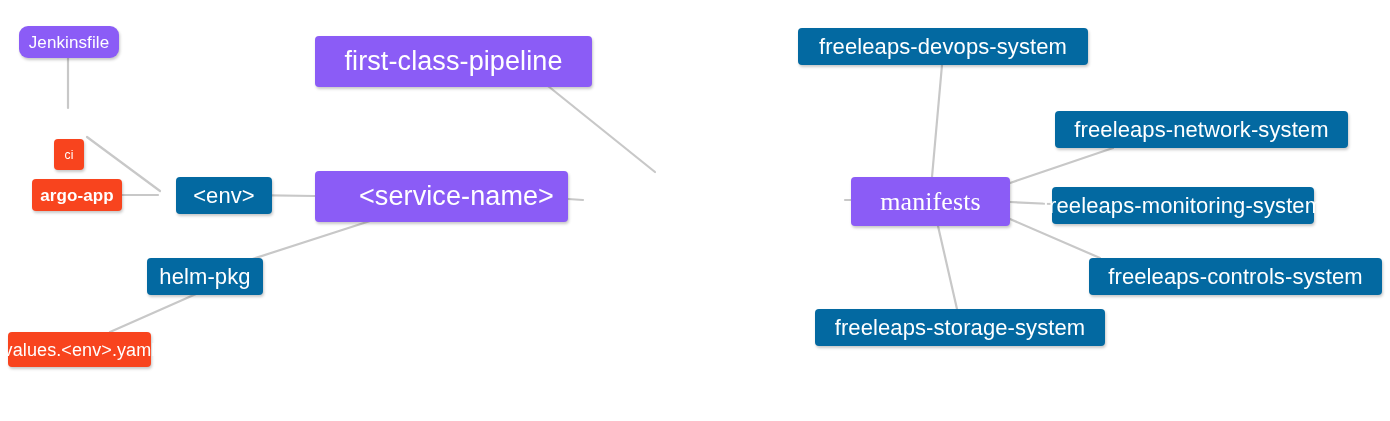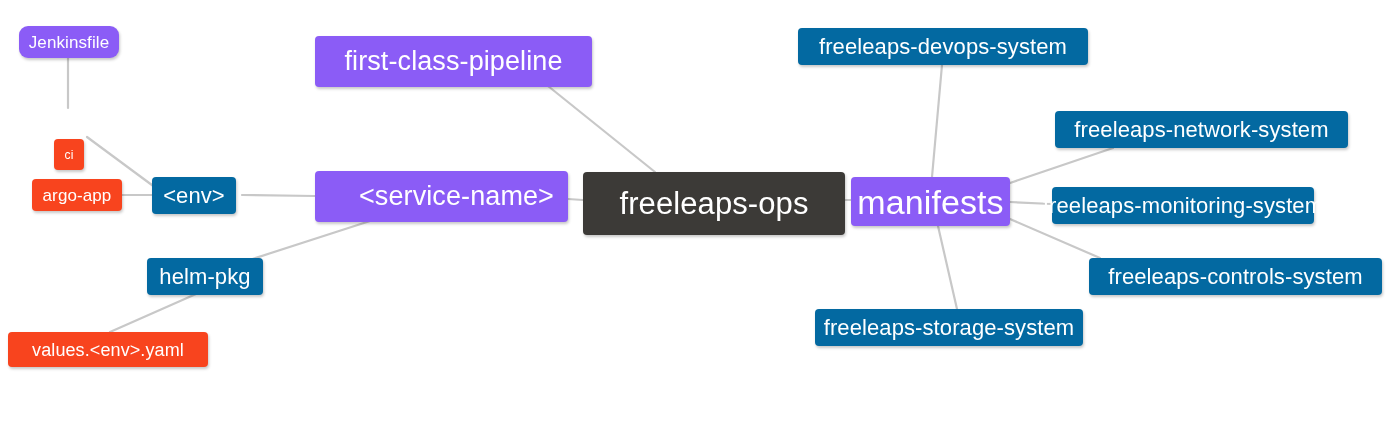--- a/index.html
+++ b/index.html
@@ -76,53 +76,50 @@
       <path d="M 1010 183 L 1113 148"></path>
 
       <path d="M 1010 202 L 1052 204"></path>
 
       <path d="M 1010 219 L 1100 258"></path>
 
       <path d="M 938 226 L 957 309"></path>
     </g>
   </svg>
 
-  <div class="node n-root" style="left:583px; top:172px; width:262px; height:63px; font-size:31px;">
-    <span>freeleaps-ops</span>
-  </div>
 
   <div class="node n-blue" style="left:315px; top:36px; width:277px; height:51px; font-size:27px;">
     <span>first-class-pipeline</span>
   </div>
 
   <div class="node n-blue" style="left:315px; top:171px; width:253px; height:51px; font-size:27px;padding-left:30px;">
     <span>&lt;service-name&gt;</span>
   </div>
 
-  <div class="node n-blue" style="left:851px; top:177px; width:159px; height:49px; font-size:34px;">
+  <div class="node n-blue" style="left:851px; top:177px; width:159px; height:49px; font-size:26px;font-family:Liberation Serif, serif;">
     <span>manifests</span>
   </div>
 
-  <div class="node n-green" style="left:152px; top:177px; width:84px; height:37px; font-size:22px;">
+  <div class="node n-green" style="left:176px; top:177px; width:96px; height:37px; font-size:22px;">
     <span>&lt;env&gt;</span>
   </div>
 
   <div class="node n-green" style="left:147px; top:258px; width:116px; height:37px; font-size:22px;">
     <span>helm-pkg</span>
   </div>
 
   <div class="node n-red" style="left:54px; top:107px; width:30px; height:31px; font-size:12px;margin-top:32px;">
     <span>ci</span>
   </div>
 
-  <div class="node n-red" style="left:32px; top:179px; width:90px; height:32px; font-size:17px;">
+  <div class="node n-red" style="left:32px; top:179px; width:90px; height:32px; font-size:17px;font-weight:bold;">
     <span>argo-app</span>
   </div>
 
-  <div class="node n-red" style="left:8px; top:332px; width:200px; height:35px; font-size:18px;">
+  <div class="node n-red" style="left:8px; top:332px; width:143px; height:35px; font-size:18px;">
     <span>values.&lt;env&gt;.yaml</span>
   </div>
 
   <div class="node n-orange" style="left:19px; top:26px; width:100px; height:32px; font-size:17px;">
     <span>Jenkinsfile</span>
   </div>
 
   <div class="node n-green" style="left:798px; top:28px; width:290px; height:37px; font-size:22px;">
     <span>freeleaps-devops-system</span>
   </div>
@@ -132,17 +129,17 @@
   </div>
 
   <div class="node n-green" style="left:1052px; top:187px; width:262px; height:37px; font-size:22px;">
     <span>freeleaps-monitoring-system</span>
   </div>
 
   <div class="node n-green" style="left:1060px; top:258px; width:293px; height:37px; font-size:22px;margin-left:29px;">
     <span>freeleaps-controls-system</span>
   </div>
 
-  <div class="node n-green" style="left:815px; top:309px; width:268px; height:37px; font-size:22px;">
+  <div class="node n-green" style="left:815px; top:309px; width:290px; height:37px; font-size:22px;">
     <span>freeleaps-storage-system</span>
   </div>
 
 </div>
 
 </body></html>

